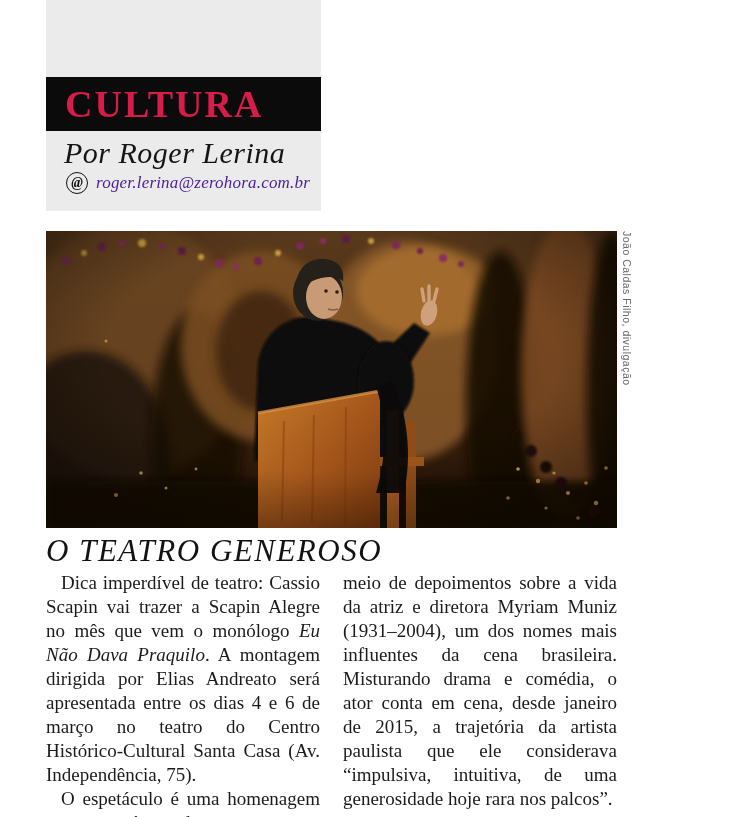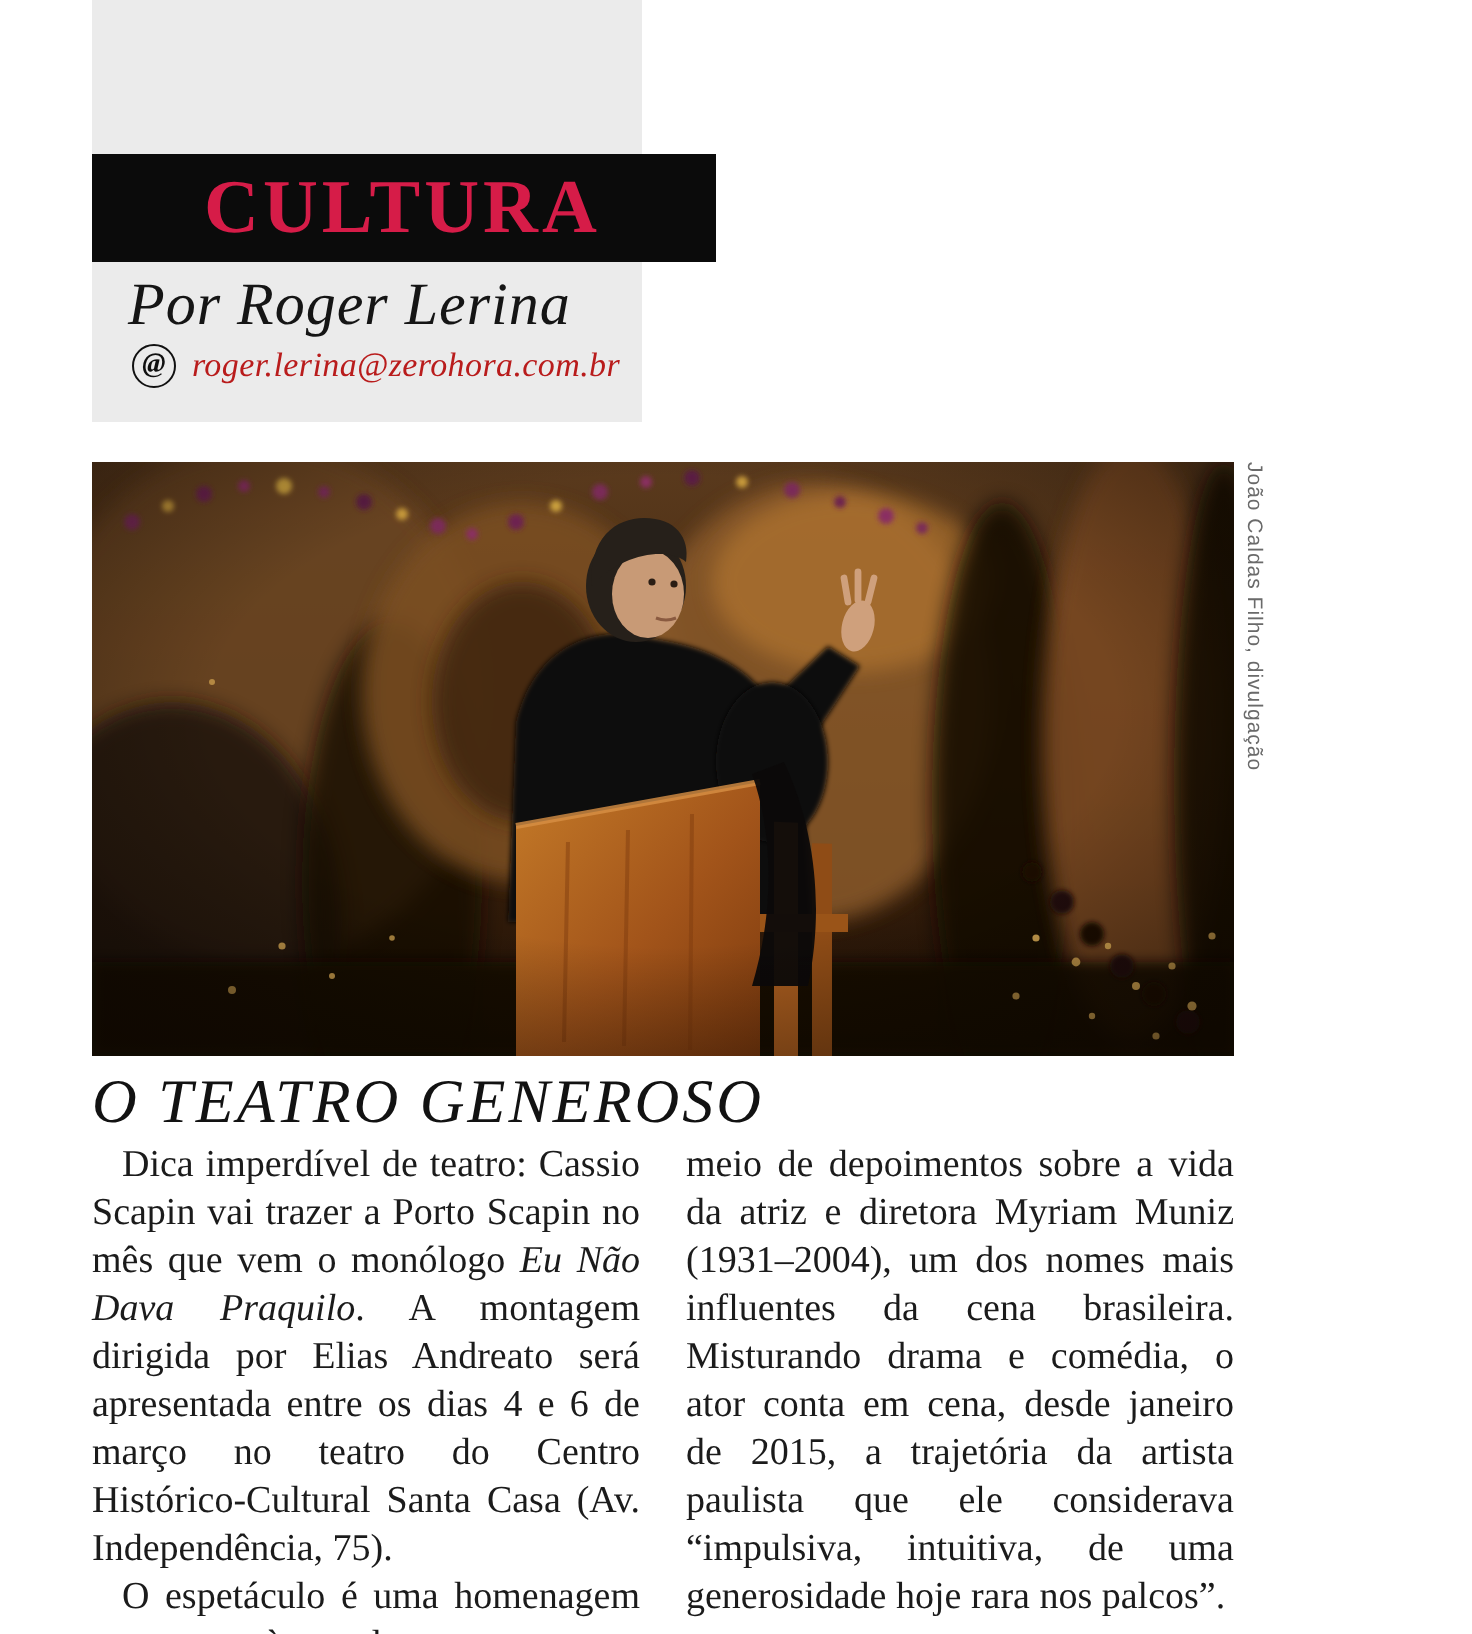--- a/index.html
+++ b/index.html
@@ -7,21 +7,21 @@
     position:relative;width:736px;height:817px;background:#ffffff;
     font-family:"Liberation Serif",serif;overflow:hidden;
   }
   
   .header-box{
     position:absolute;left:46px;top:0;width:275px;height:211px;
     background:#ebebeb;
   }
   .band{
     position:absolute;left:0;top:77px;width:100%;height:54px;
-    background:#0b0b0b;display:flex;align-items:center;padding-left:37px;
+    background:#0b0b0b;display:flex;align-items:center;
   }
   .section-label{
     margin-left:19px;
     font-family:"Liberation Serif",serif;font-weight:bold;
     font-size:38px;letter-spacing:2px;color:#d61c48;line-height:1;
   }
   .byline{
     position:absolute;left:18px;top:136px;
     font-style:italic;font-size:30px;color:#151515;line-height:1.1;
     letter-spacing:0.5px;white-space:nowrap;text-align:center;
@@ -30,21 +30,21 @@
     position:absolute;left:20px;top:172px;
     display:flex;align-items:center;gap:8px;
   }
   .at-icon{
     width:22px;height:22px;border:1.6px solid #111;border-radius:50%;
     display:flex;align-items:center;justify-content:center;
     font-style:italic;font-weight:bold;font-size:14px;color:#111;
     box-sizing:border-box;background:transparent;
   }
   .email{
-    font-style:italic;font-size:17px;color:#b91c1c;white-space:nowrap;
+    font-style:italic;font-size:17px;color:#4c1d95;white-space:nowrap;
     letter-spacing:0.2px;
   }
   
   .photo-wrap{
     position:absolute;left:46px;top:231px;width:571px;height:297px;
     overflow:hidden;background:#2a1708;
   }
   .photo-wrap svg{display:block;width:571px;height:297px;}
   .photo-credit{
     position:absolute;left:621px;top:231px;
@@ -222,21 +222,21 @@
       <rect width="571" height="297" fill="url(#vign)"></rect>
     </svg>
   </div>
 
   <div class="photo-credit">João Caldas Filho, divulgação</div>
 
   <h1 class="headline">O TEATRO GENEROSO</h1>
 
   <div class="article">
     <div class="col">
-      <p class="para-indent"><span>Dica imperdível de teatro: Cassio Scapin vai trazer a Porto Scapin no mês que vem o monólogo </span><i>Eu Não Dava Praquilo</i><span>. A montagem dirigida por Elias Andreato será apresentada entre os dias 4 e 6 de março no teatro do Centro Histórico-Cultural Santa Casa (Av. Independência, 75).</span></p>
+      <p class="para-indent"><span>Dica imperdível de teatro: Cassio Scapin vai trazer a Scapin Alegre no mês que vem o monólogo </span><i>Eu Não Dava Praquilo</i><span>. A montagem dirigida por Elias Andreato será apresentada entre os dias 4 e 6 de março no teatro do Centro Histórico-Cultural Santa Casa (Av. Independência, 75).</span></p>
       <p class="para-indent force-justify">O espetáculo é uma homenagem ao teatro e à arte de representar por</p>
     </div>
     <div class="col">
       <p>meio de depoimentos sobre a vida da atriz e diretora Myriam Muniz (1931–2004), um dos nomes mais influentes da cena brasileira. Misturando drama e comédia, o ator conta em cena, desde janeiro de 2015, a trajetória da artista paulista que ele considerava “impulsiva, intuitiva, de uma generosidade hoje rara nos palcos”.</p>
     </div>
   </div>
 
 </div>
 
 </body></html>

